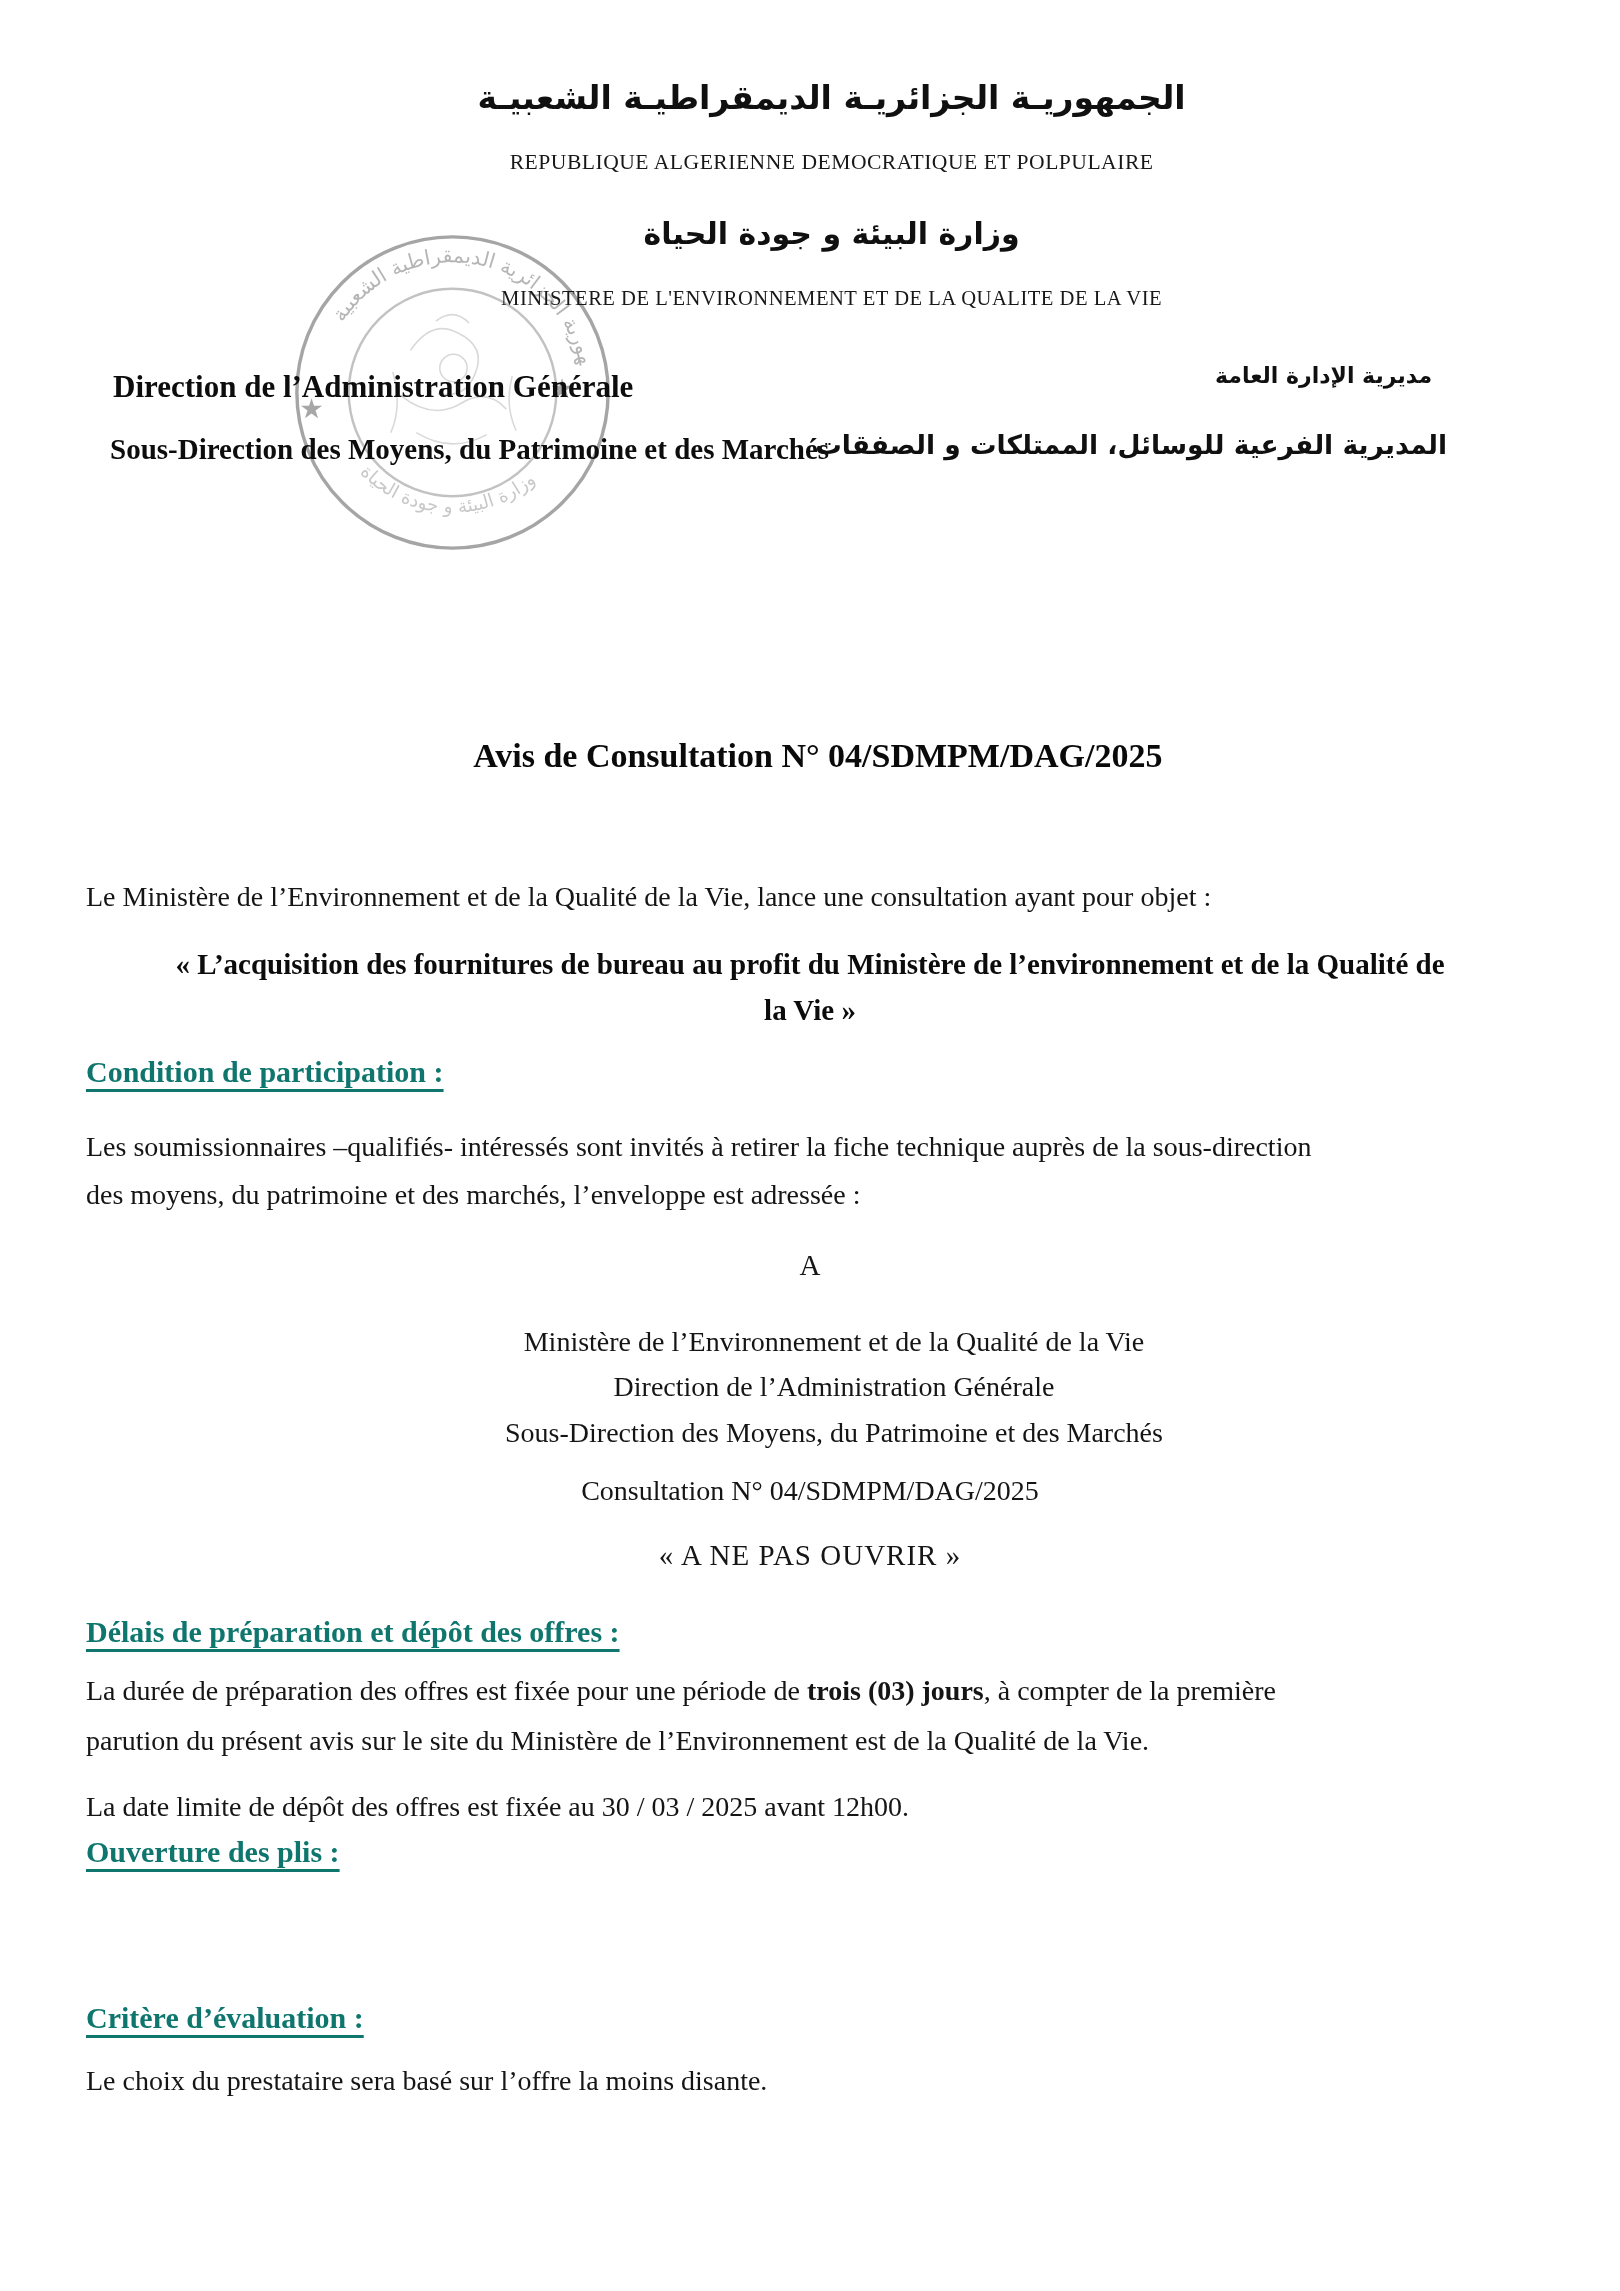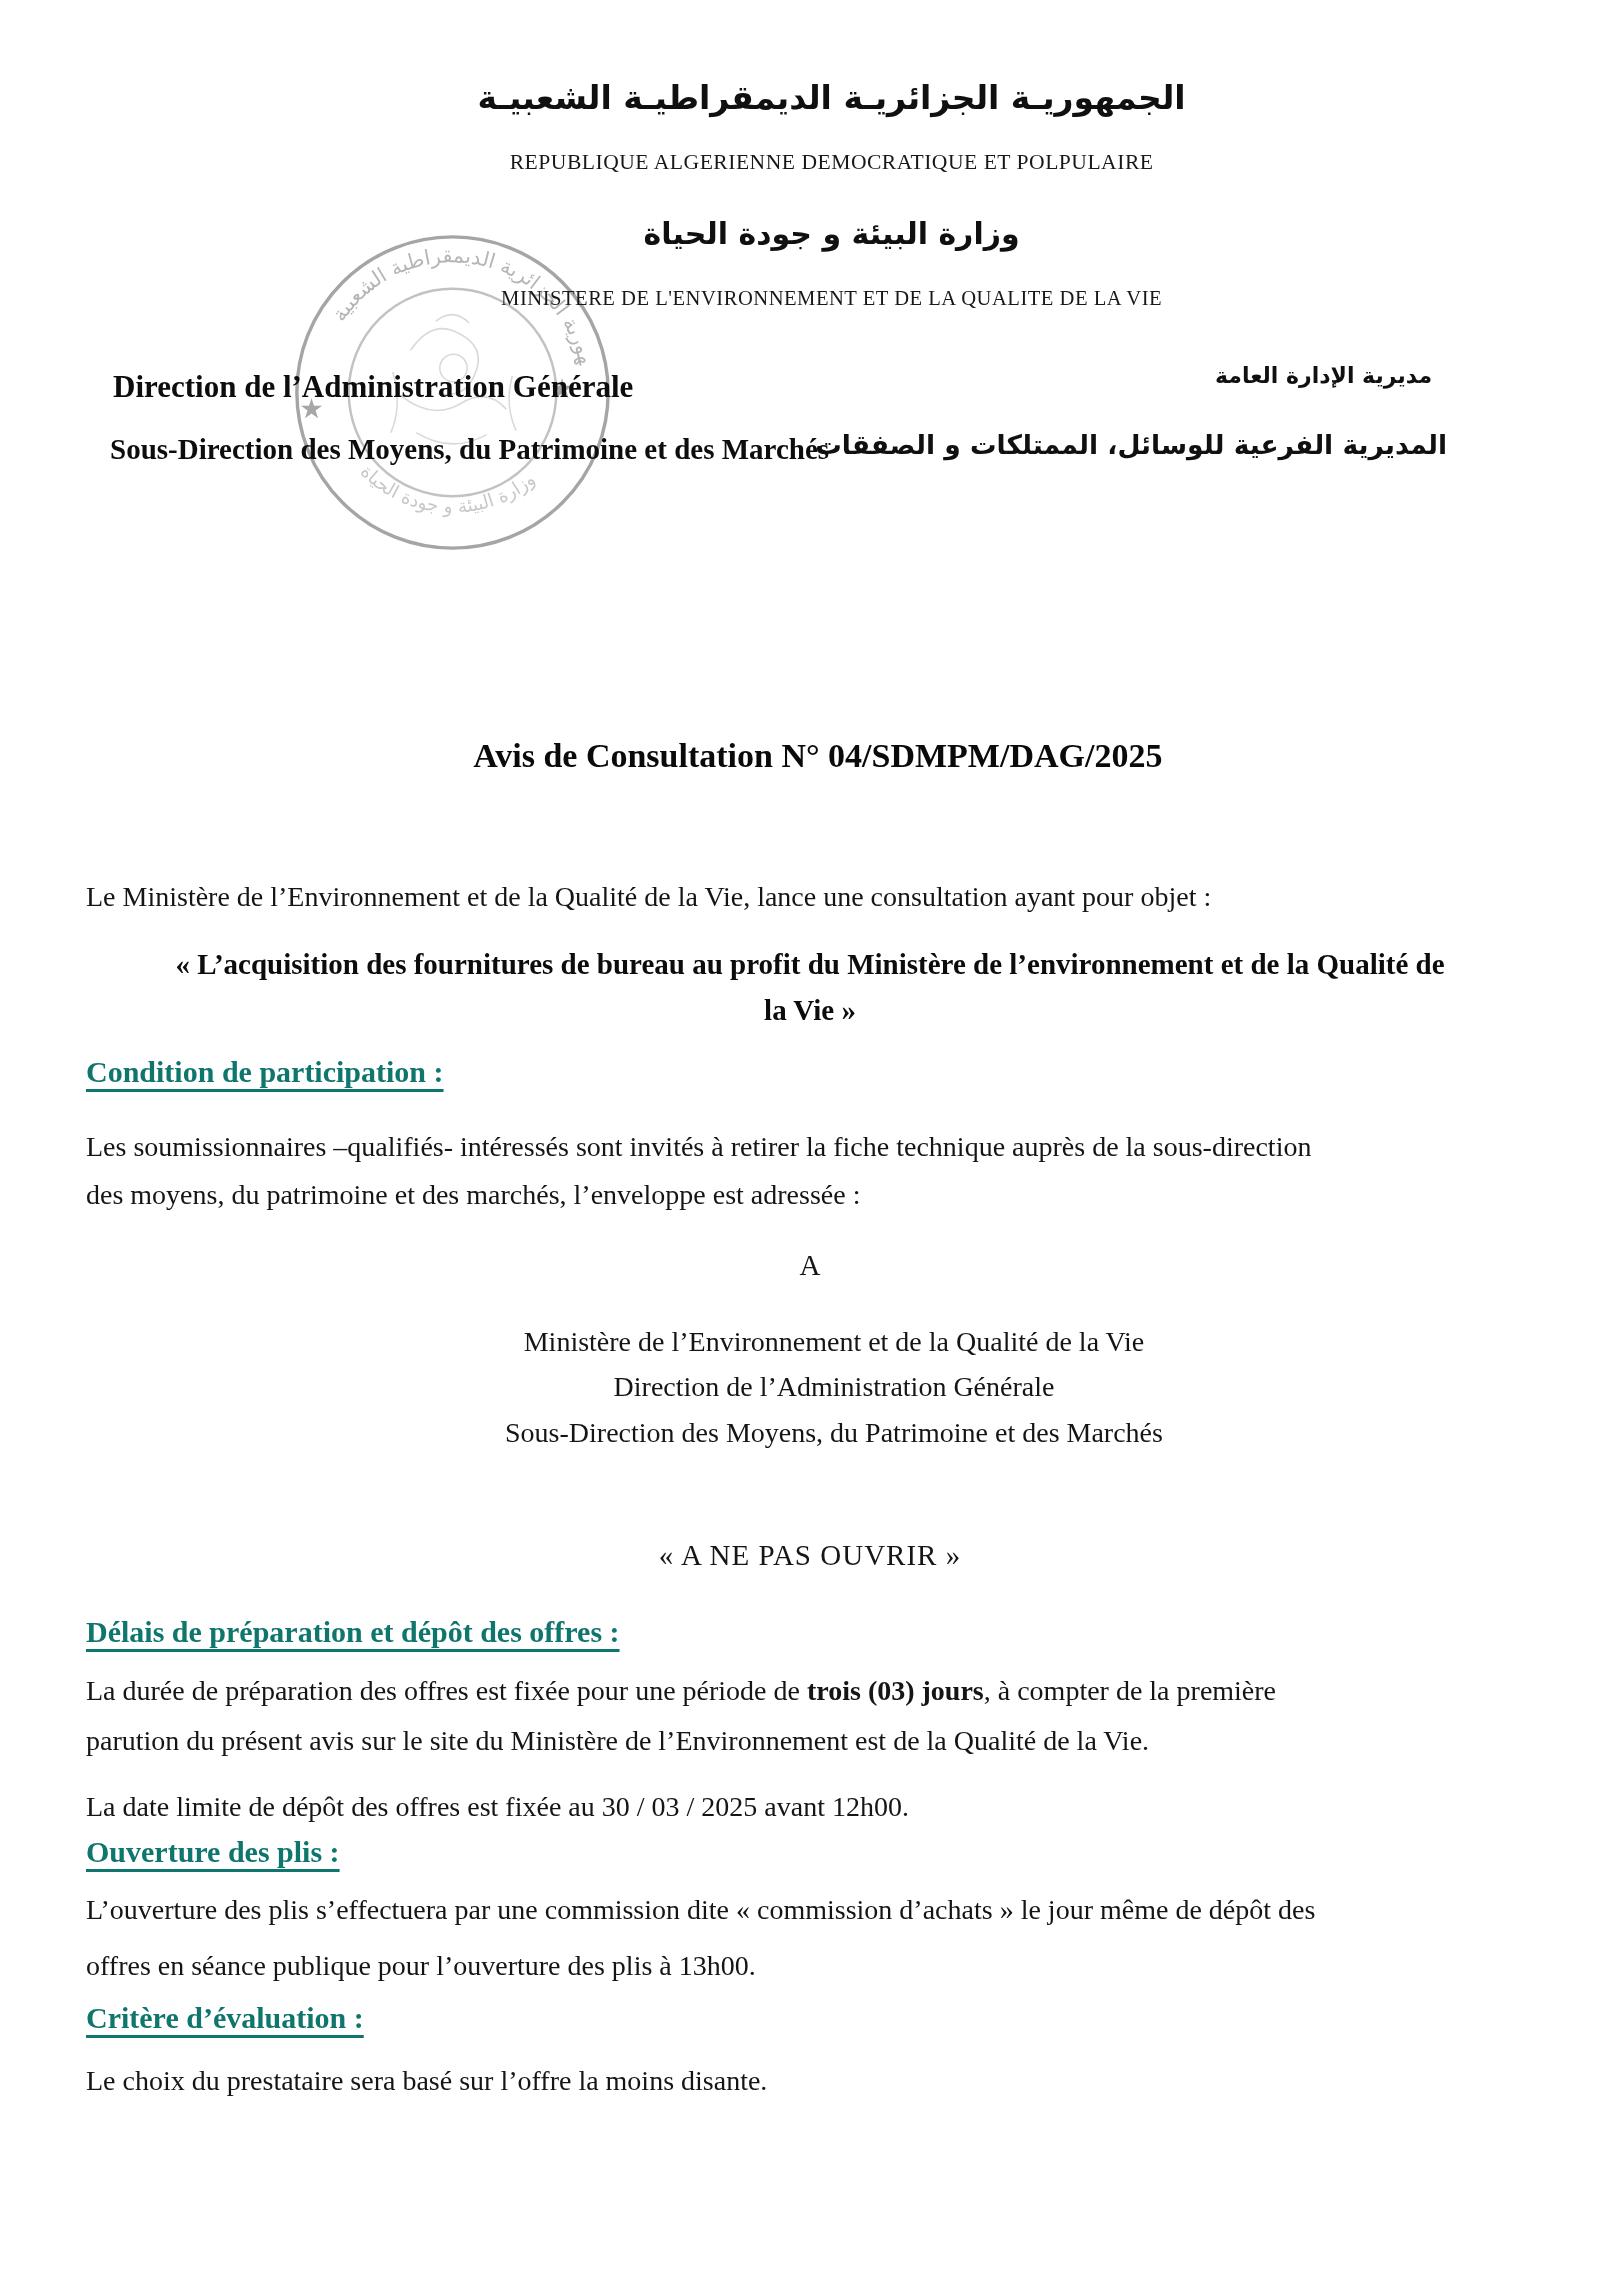--- a/index.html
+++ b/index.html
@@ -83,33 +83,32 @@
 
   <div class="abs body-text pre" style="left:86px;top:1123px;width:1460px;line-height:1.7;">Les soumissionnaires –qualifiés- intéressés sont invités à retirer la fiche technique auprès de la sous-direction
 des moyens, du patrimoine et des marchés, l’enveloppe est adressée :</div>
 
   <div class="abs ctr" style="top:1249px;font-size:29px;">A</div>
 
   <div class="abs ctr body-text pre" style="top:1319px;line-height:1.62;padding-left:48px;">Ministère de l’Environnement et de la Qualité de la Vie
 Direction de l’Administration Générale
 Sous-Direction des Moyens, du Patrimoine et des Marchés</div>
 
+  <div class="abs ctr body-text" style="top:1468px;">Consultation N° 04/SDMPM/DAG/2025</div>
 
   <div class="abs ctr" style="top:1539px;font-size:29px;letter-spacing:1px;">« A NE PAS OUVRIR »</div>
 
   <div class="abs heading" style="left:86px;top:1615px;">Délais de préparation et dépôt des offres :</div>
 
   <div class="abs body-text pre" style="left:86px;top:1666px;width:1460px;line-height:1.8;"><span>La durée de préparation des offres est fixée pour une période de </span><b>trois (03) jours</b><span>, à compter de la première
 parution du présent avis sur le site du Ministère de l’Environnement est de la Qualité de la Vie.</span></div>
 
   <div class="abs body-text" style="left:86px;top:1784px;width:1460px;">La date limite de dépôt des offres est fixée au 30 / 03 / 2025 avant 12h00.</div>
 
   <div class="abs heading" style="left:86px;top:1835px;">Ouverture des plis :</div>
 
-  <div class="abs body-text pre" style="left:86px;top:1882px;width:1460px;line-height:2.0;">L’ouverture des plis s’effectuera par une commission dite « commission d’achats » le jour même de dépôt des
-offres en séance publique pour l’ouverture des plis à 13h00.</div>
 
   <div class="abs heading" style="left:86px;top:2001px;font-family:Liberation Serif, serif;">Critère d’évaluation :</div>
 
   <div class="abs body-text" style="left:86px;top:2058px;width:1460px;">Le choix du prestataire sera basé sur l’offre la moins disante.</div>
 
 </div>
 
 
 </body></html>

